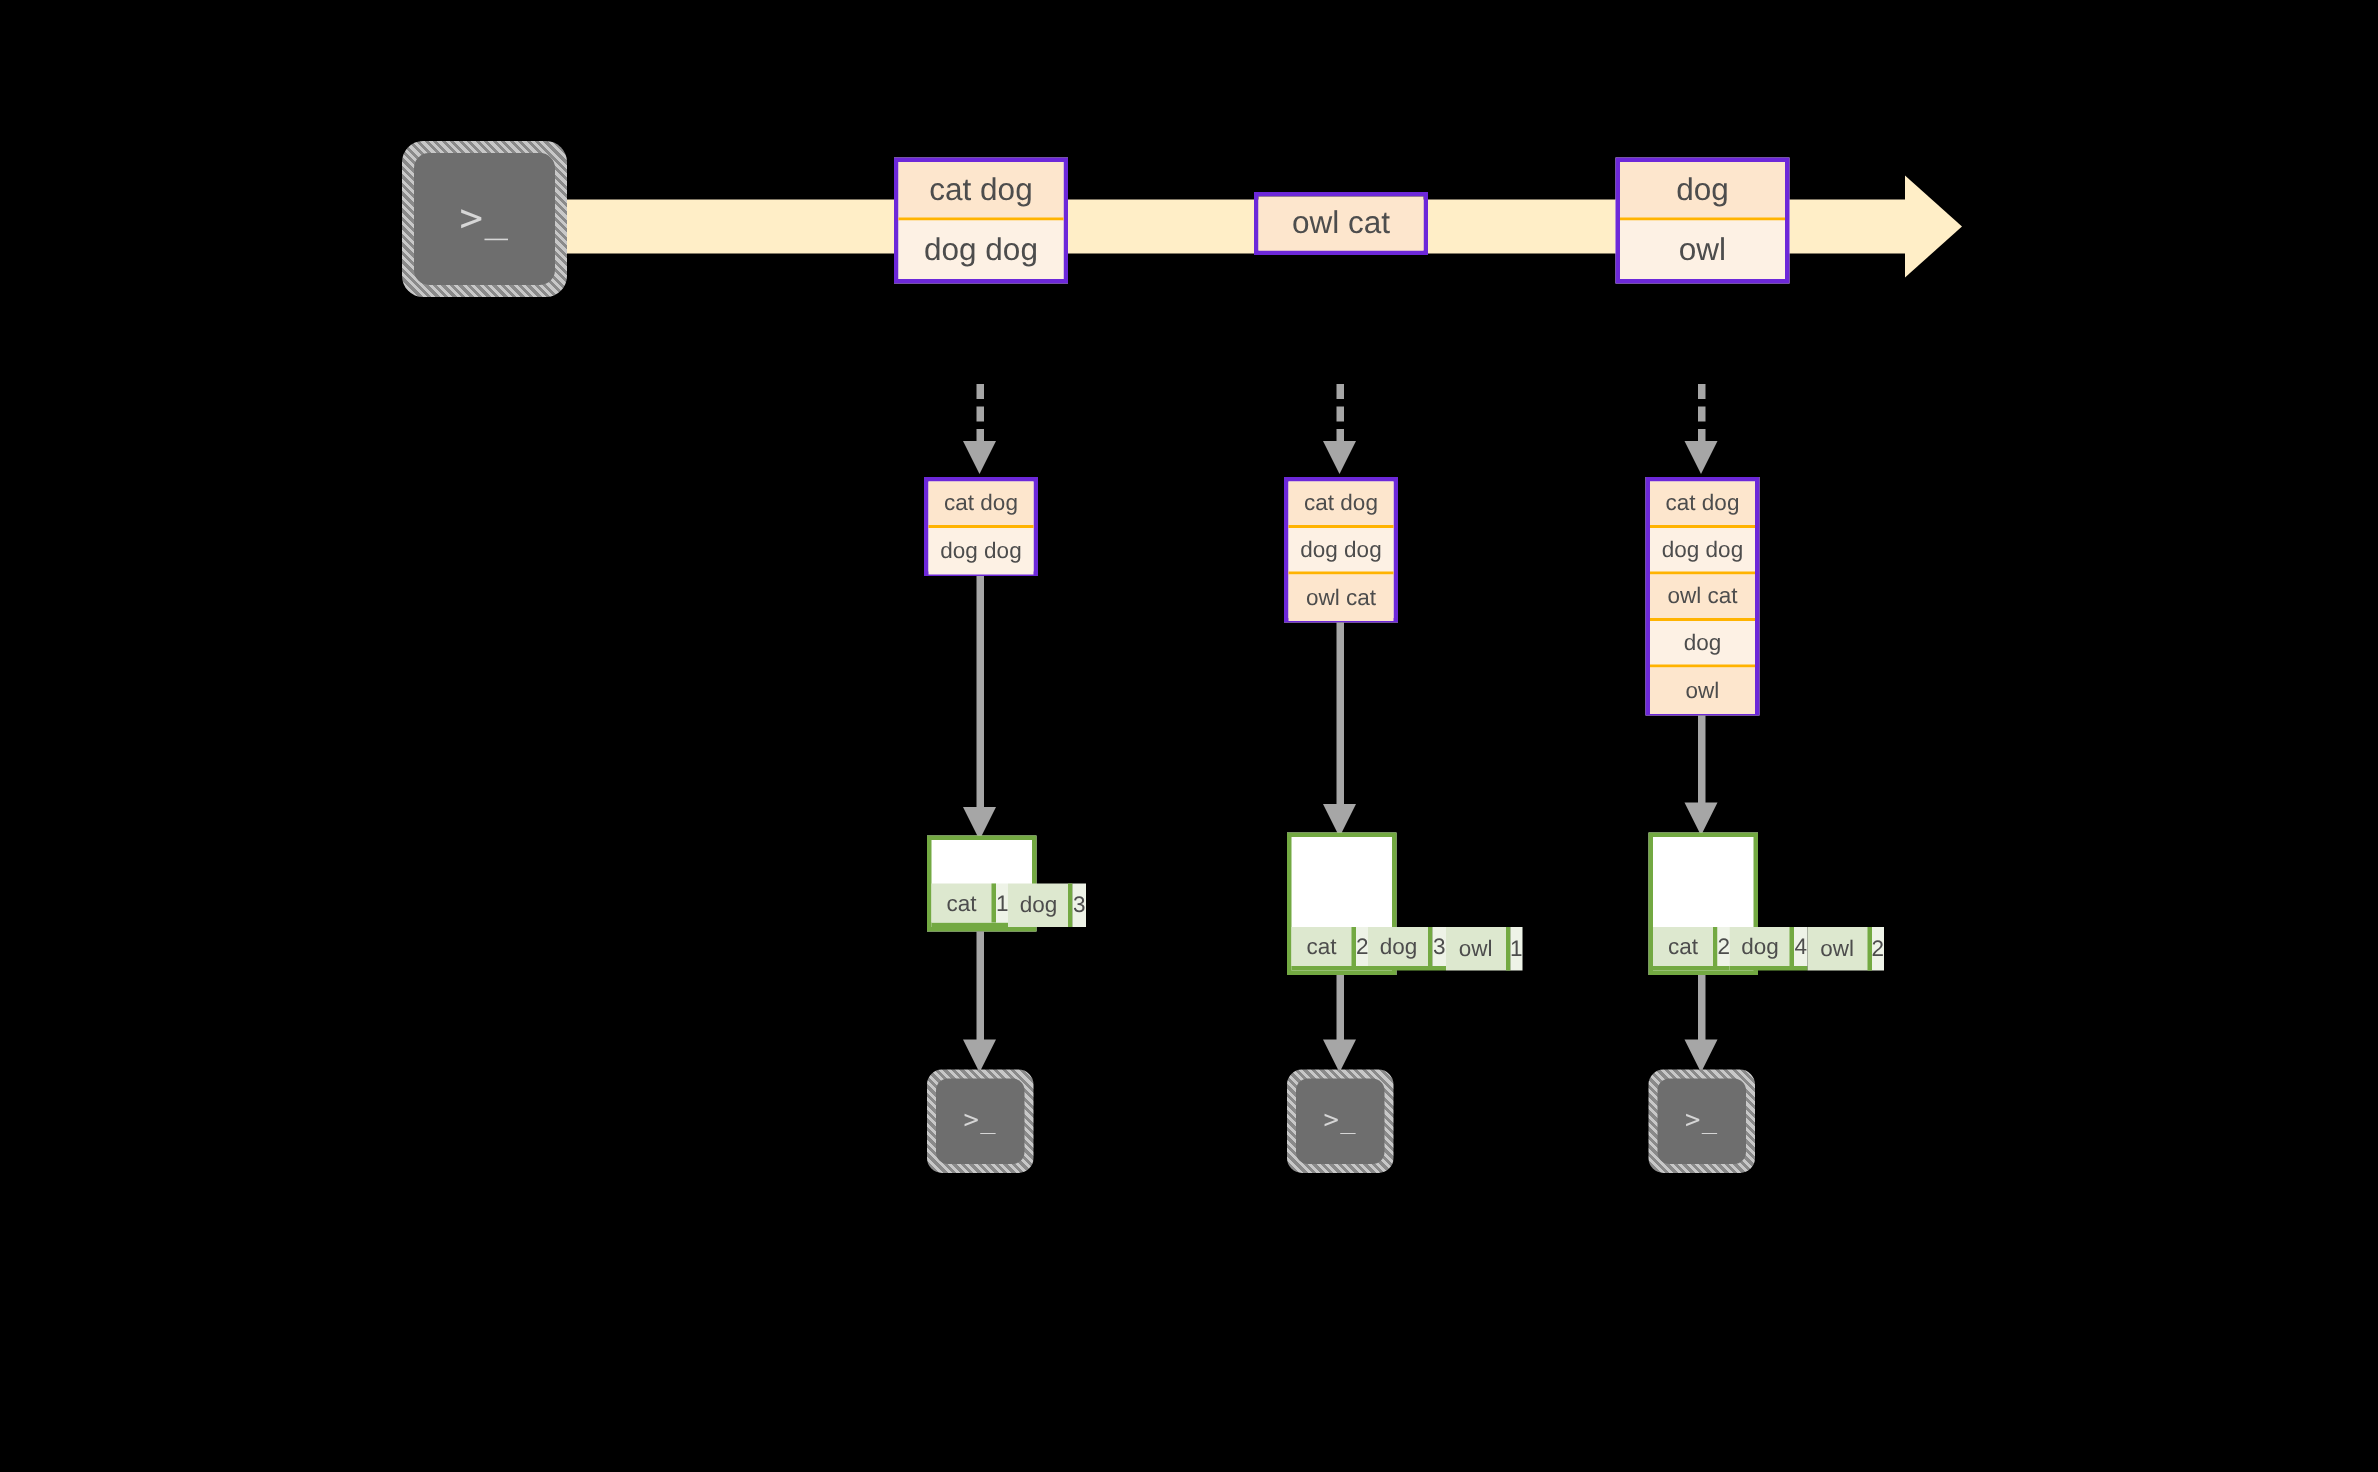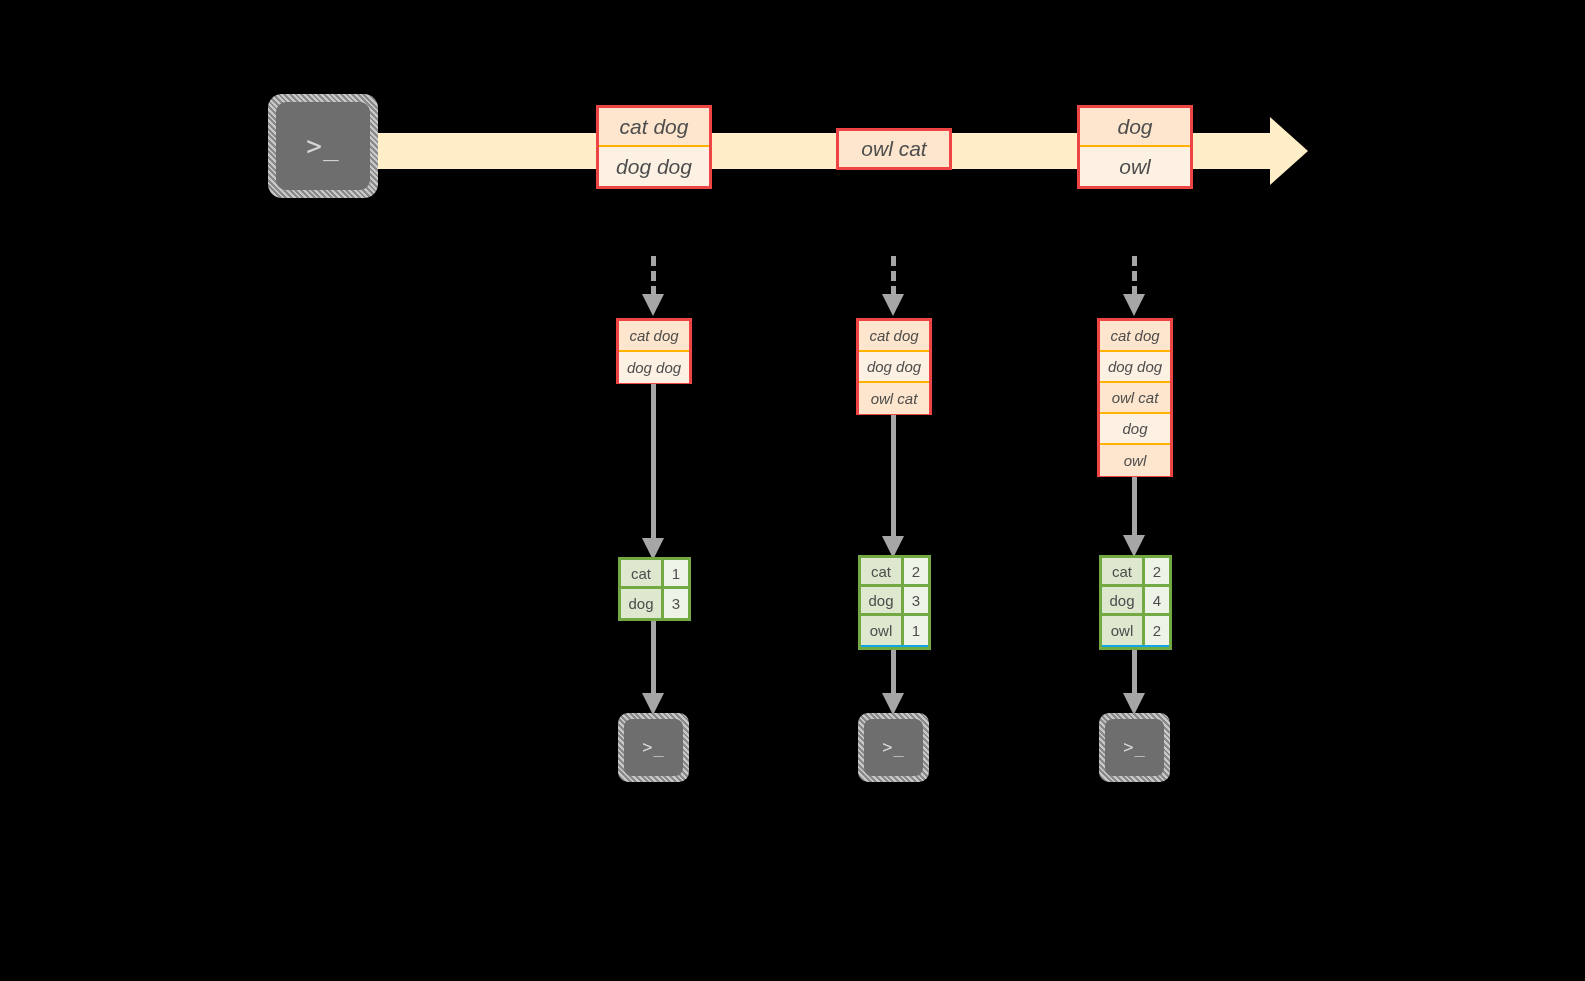--- a/index.html
+++ b/index.html
@@ -47,43 +47,42 @@
     position: absolute;
     width: 0; height: 0;
     border-top: 34px solid transparent;
     border-bottom: 34px solid transparent;
     border-left: 38px solid #ffeec7;
   }
 
   
   .msg-stack {
     position: absolute;
-    border: 3px solid #ef4444;
+    border: 3px solid #6d28d9;
     background: #fff6e9;
-    font-style: italic;
   }
   .msg-row {
     border-bottom: 2px solid #ffb300;
     background: #fde6cd;
     color: #4d4d4d;
     display: flex;
     align-items: center;
     justify-content: center;
     white-space: nowrap;
   }
   .msg-row:last-child { border-bottom: none; }
   .msg-row.pale { background: #fdf1e4; }
 
   
   .res-table {
     position: absolute;
     border: 3px solid #73a942;
-    background: #0ea5e9;
-    display: flex;
-    flex-direction: column;
+    background: #ffffff;
+    display: flex;
+    align-items: flex-end;
   }
   .res-row { display: flex; border-bottom: 3px solid #73a942; }
   .res-row:last-child { border-bottom: none; }
   .res-word {
     background: #dde8cf;
     color: #4d4d4d;
     display: flex; align-items: center; justify-content: center;
     border-right: 3px solid #73a942;
   }
   .res-count {

